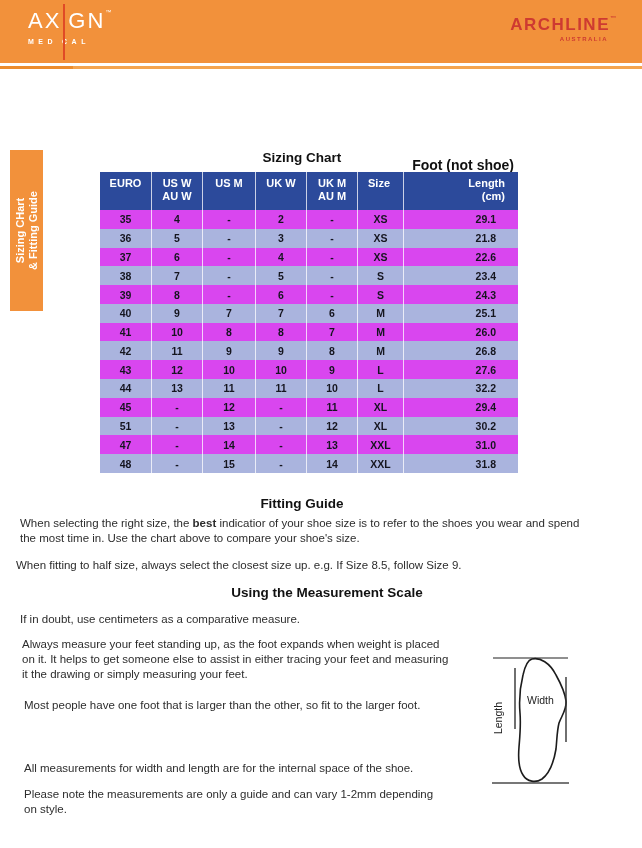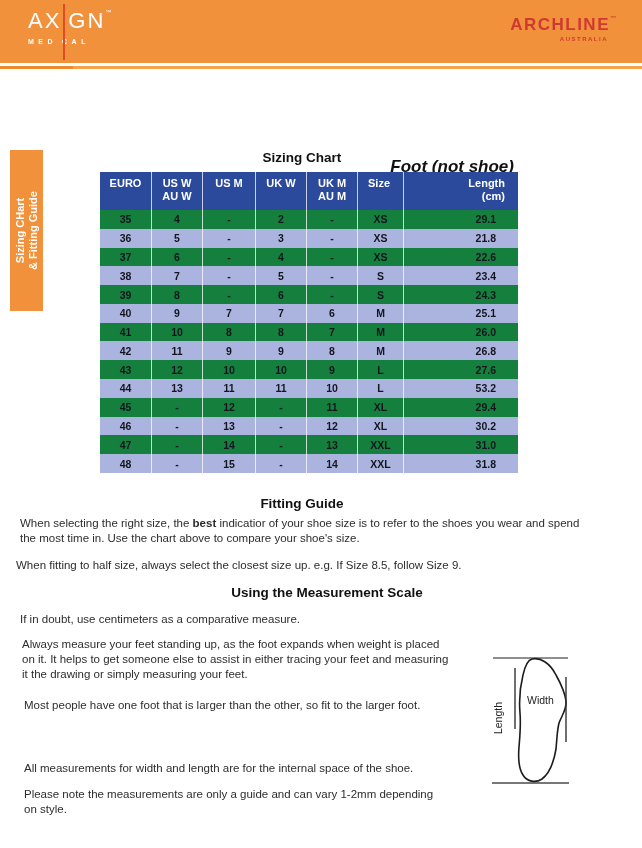--- a/index.html
+++ b/index.html
@@ -52,32 +52,32 @@
     color:#fff; font-weight:bold; font-size:11px; line-height:13px; white-space:nowrap;
   }
 
   
   .chart-title {
     position:absolute; top:150px; left:0; width:604px; text-align:center;
     font-size:13.5px; font-weight:bold; color:#111;
   }
   .foot-note {
     position:absolute; top:157px; left:100px; width:418px; text-align:right;
-    font-size:17px; font-weight:bold; color:#111; padding-right:4px;font-style:italic;
+    font-size:14px; font-weight:bold; color:#111; padding-right:4px;
   }
   .size-table { position:absolute; left:100px; top:172px; width:418px; }
   .trow { display:flex; width:418px; }
   .thead { height:38px; background:#2C4A9B; color:#ffffff; }
   .thead .cell { font-size:11px; font-weight:bold; line-height:13px; padding-top:5px; }
   .trow .cell {
     text-align:center; border-right:1px solid rgba(255,255,255,0.75);
     overflow:hidden;
   }
   .trow .cell:last-child { border-right:none; }
-  .base { background:#15803d; }
+  .base { background:#d946ef; }
   .alt  { background:#AAB4DE; }
   .drow { height:18.79px; }
   .drow .cell {
     font-size:10.5px; font-weight:bold; color:#15151F;
     display:flex; align-items:center; justify-content:center;
   }
   .c0 { width:52px; } .c1 { width:51px; } .c2 { width:53px; }
   .c3 { width:51px; } .c4 { width:51px; } .c5 { width:46px; } .c6 { width:114px; }
   .thead .c5 { text-align:left; padding-left:10px; }
   .thead .c6 { text-align:right; padding-right:13px; }
@@ -238,33 +238,33 @@
       <div class="cell c5">L</div>
       <div class="cell c6">27.6</div>
     </div>
     <div class="trow drow alt">
       <div class="cell c0">44</div>
       <div class="cell c1">13</div>
       <div class="cell c2">11</div>
       <div class="cell c3">11</div>
       <div class="cell c4">10</div>
       <div class="cell c5">L</div>
-      <div class="cell c6">53.2</div>
+      <div class="cell c6">32.2</div>
     </div>
     <div class="trow drow base">
       <div class="cell c0">45</div>
       <div class="cell c1">-</div>
       <div class="cell c2">12</div>
       <div class="cell c3">-</div>
       <div class="cell c4">11</div>
       <div class="cell c5">XL</div>
       <div class="cell c6">29.4</div>
     </div>
     <div class="trow drow alt">
-      <div class="cell c0">46</div>
+      <div class="cell c0">51</div>
       <div class="cell c1">-</div>
       <div class="cell c2">13</div>
       <div class="cell c3">-</div>
       <div class="cell c4">12</div>
       <div class="cell c5">XL</div>
       <div class="cell c6">30.2</div>
     </div>
     <div class="trow drow base">
       <div class="cell c0">47</div>
       <div class="cell c1">-</div>

